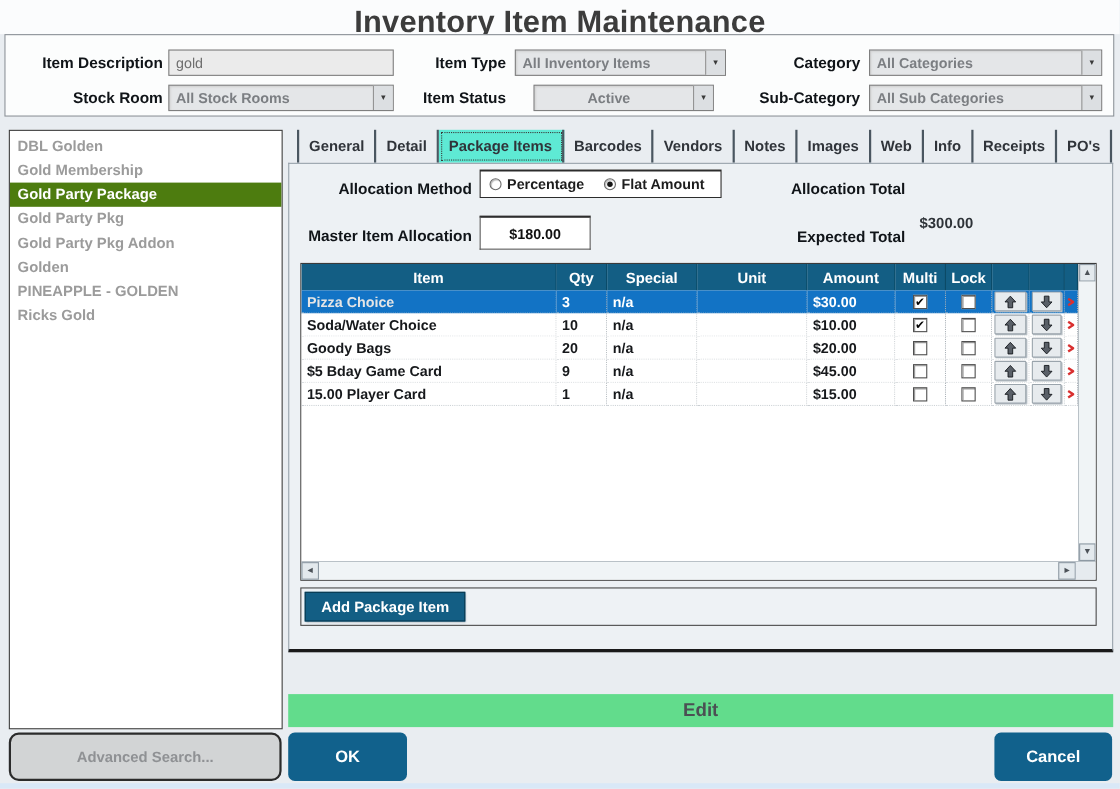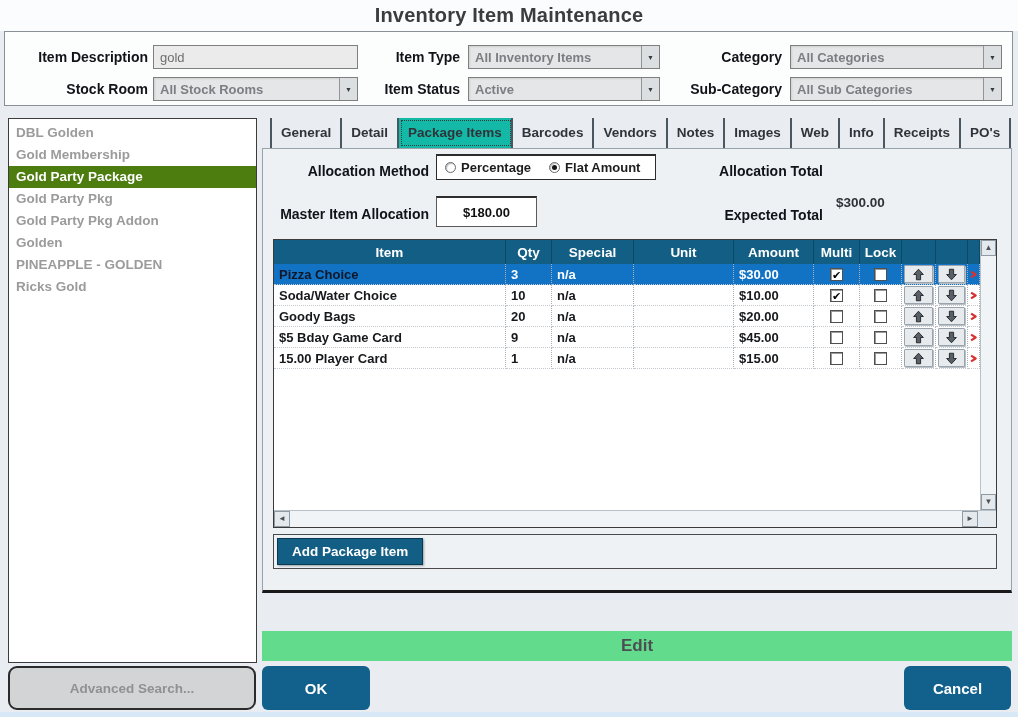--- a/index.html
+++ b/index.html
@@ -4,21 +4,21 @@
 <style>
   * { margin:0; padding:0; box-sizing:border-box; }
   html,body { width:1018px; height:717px; }
   body {
     font-family:"Liberation Sans","DejaVu Sans",sans-serif;
     background:#e9edf1; position:relative; overflow:hidden;
   }
   .top-strip { position:absolute; left:0; top:0; width:100%; height:31px; background:#fbfcfd; }
   .title {
     position:absolute; left:0; top:4px; width:100%; text-align:center;
-    font-size:20px; font-weight:700; color:#3c3c3c; letter-spacing:.2px;
+    font-size:28px; font-weight:700; color:#3c3c3c; letter-spacing:.2px;
   }
   
   .filter-panel {
     position:absolute; left:4px; top:31px; width:1009px; height:75px;
     background:#fcfdfd; border:1px solid #8a9097;
   }
   .lbl { font-weight:700; color:#101418; font-size:14px; }
   .fp-lbl { position:absolute; height:24px; line-height:24px; text-align:right; }
   .text-input {
     position:absolute; height:24px; background:#ebebeb; border:1px solid #7f7f7f;
@@ -43,21 +43,21 @@
     height:22px; line-height:22px; padding-left:7px;
     font-weight:700; font-size:13.5px; color:#9b9b9b; white-space:nowrap;
   }
   .list-item.selected { background:#4d7c0f; color:#fff; }
   
   .tabbar { position:absolute; left:270px; top:118px; height:30px; display:flex;text-align:right; }
   .tab {
     padding:0 9px; line-height:29px; font-weight:700; font-size:13.5px; color:#30343a;
     border-right:2px solid #4a5660; white-space:nowrap; background:transparent;
   }
-  .tab.active { background:#14b8a6; outline:1px dotted #3a3a3a; outline-offset:-3px; }
+  .tab.active { background:#5eead4; outline:1px dotted #3a3a3a; outline-offset:-3px; }
   
   .tab-panel {
     position:absolute; left:262px; top:148px; width:750px; height:445px;
     background:#edf1f4; border:1px solid #97a2ab; border-bottom:3px solid #1a1a1a;
   }
   .tp-lbl { position:absolute; text-align:right; height:20px; line-height:20px; }
   .tp-val { position:absolute; font-weight:700; font-size:13.5px; color:#2e3338; height:20px; line-height:20px;margin-top:32px; }
   .radio-group {
     position:absolute; left:173px; top:5px; width:220px; height:26px;
     background:#fff; border:1px solid #2c2c2c; border-top-width:2px;
@@ -90,21 +90,21 @@
   }
   .row { height:21px; }
   .row .cell {
     background:#fff; font-size:13px; font-weight:700; color:#16181b;
     display:flex; align-items:center; padding:0 5px;
     border-right:1px dotted #a9b0b6; border-bottom:1px dotted #c3c9ce;
     white-space:nowrap; overflow:hidden;
   }
   .row .cell.btn-cell { padding:1px 2px; justify-content:center; }
   .row.selected .cell { background:#1273c5; color:#fff; }
-  .row.selected .cell.item-cell { color:#0f172a; }
+  .row.selected .cell.item-cell { color:#e5e5e5; }
   .grid-filler { flex:1; background:#fff; }
   .cb {
     width:13px; height:13px; background:#fff; border:1px solid #4f4f4f;
     box-shadow:inset 1px 1px 0 #9a9a9a; text-align:center;
   }
   .cb.checked::after { content:"✔"; display:block; font-size:11px; line-height:12px; color:#000; font-weight:700; }
   .move-btn {
     width:100%; height:18px; background:#e7ebee; border:1px solid #9aa4ac;
     border-radius:1px; display:flex; align-items:center; justify-content:center;
     box-shadow:1px 1px 0 #b9c1c7;
@@ -178,21 +178,21 @@
 
   <div class="lbl fp-lbl" style="left:0;top:45px;width:143px;">Stock Room</div>
   <div class="dropdown" style="left:148px;top:45px;width:205px;">
     <span class="dd-value">All Stock Rooms</span>
     <span class="dd-btn">
         <span class="dd-arrow">▼</span>
       </span>
   </div>
 
   <div class="lbl fp-lbl" style="left:355px;top:45px;width:100px;">Item Status</div>
-  <div class="dropdown" style="left:463px;top:45px;width:192px;">
+  <div class="dropdown" style="left:480px;top:45px;width:164px;padding-left:42px;">
     <span class="dd-value">Active</span>
     <span class="dd-btn">
         <span class="dd-arrow">▼</span>
       </span>
   </div>
 
   <div class="lbl fp-lbl" style="left:655px;top:45px;width:122px;">Sub-Category</div>
   <div class="dropdown" style="left:785px;top:45px;width:212px;">
     <span class="dd-value">All Sub Categories</span>
     <span class="dd-btn">

